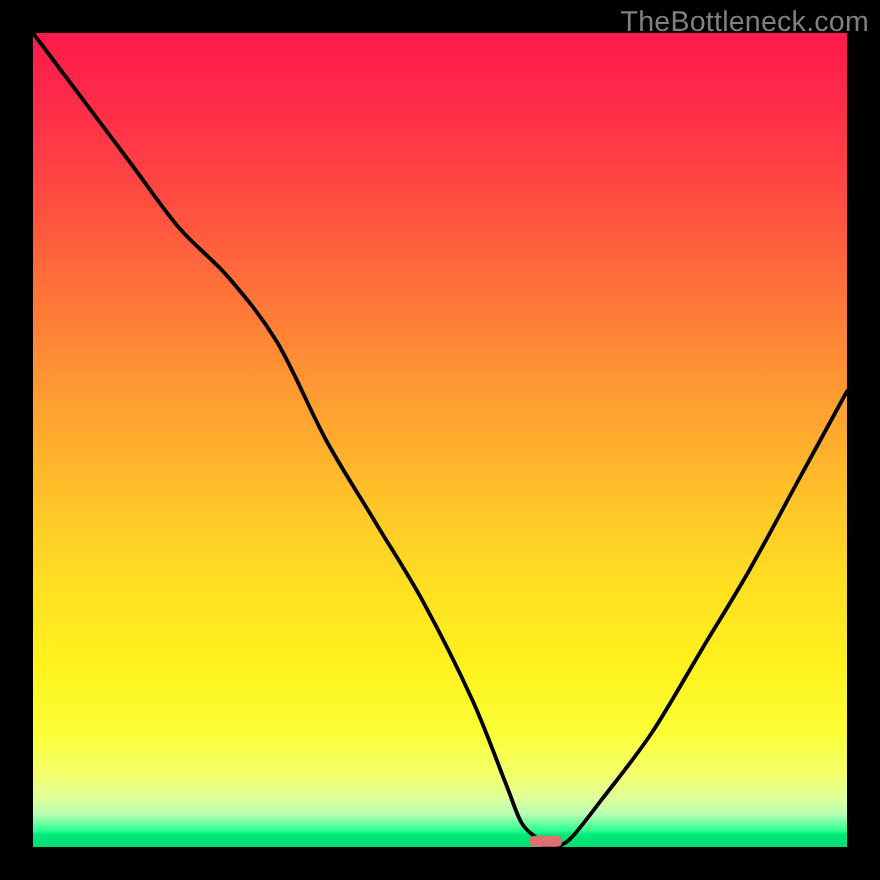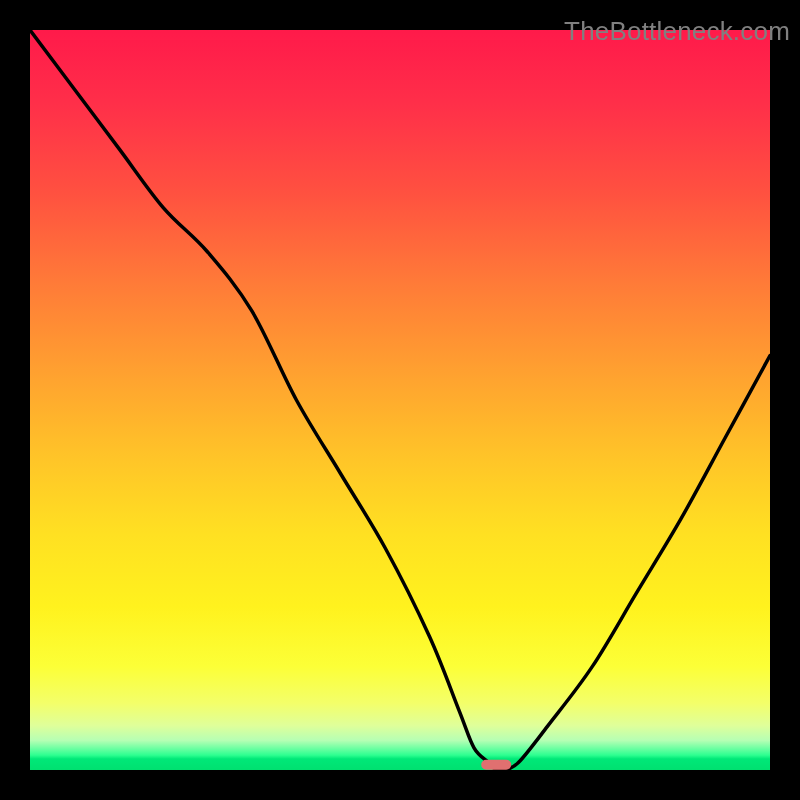--- a/index.html
+++ b/index.html
@@ -19,21 +19,20 @@
   .watermark {
     position: absolute;
     top: 4px;
     right: 10px;
     font-family: Arial, Helvetica, sans-serif;
     font-size: 26px;
     color: #808080;
     letter-spacing: 0.2px;
     z-index: 10;
     user-select: none;
-    margin-top: 12px;
   }
   .plot-area {
     position: absolute;
     left: 30px;
     top: 30px;
     width: 740px;
     height: 740px;
     overflow: hidden;
   }
   .gradient {

